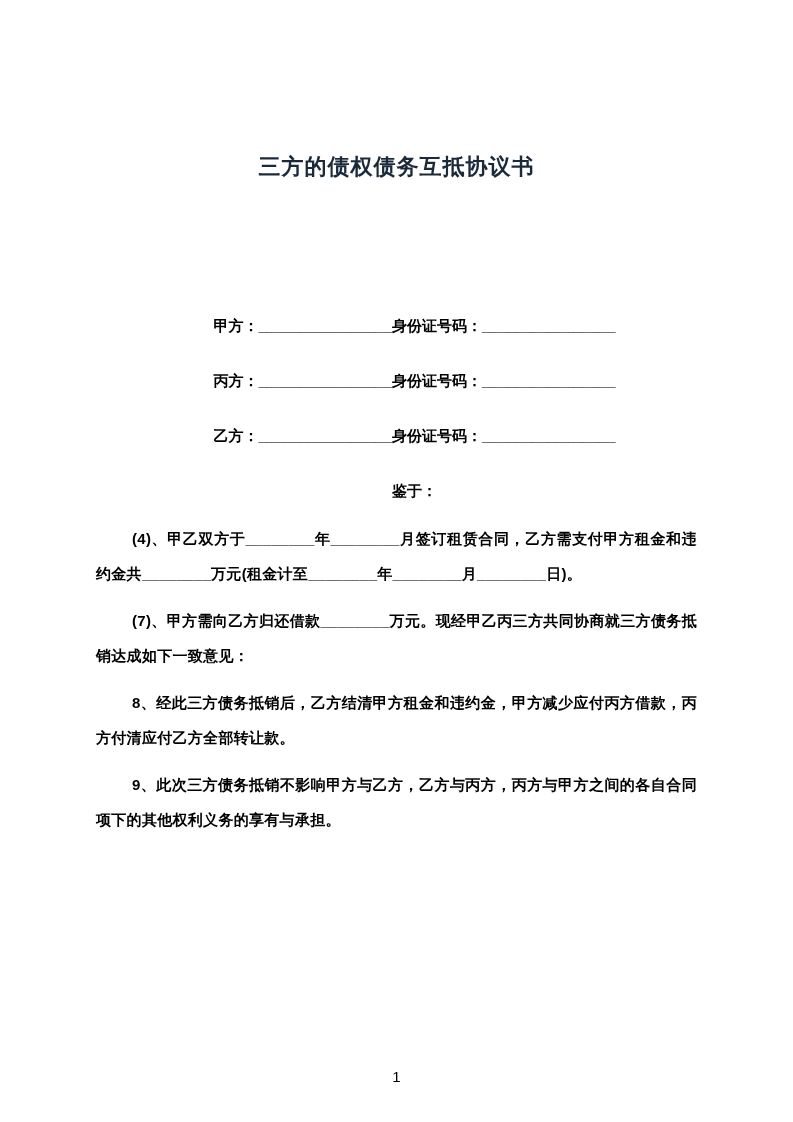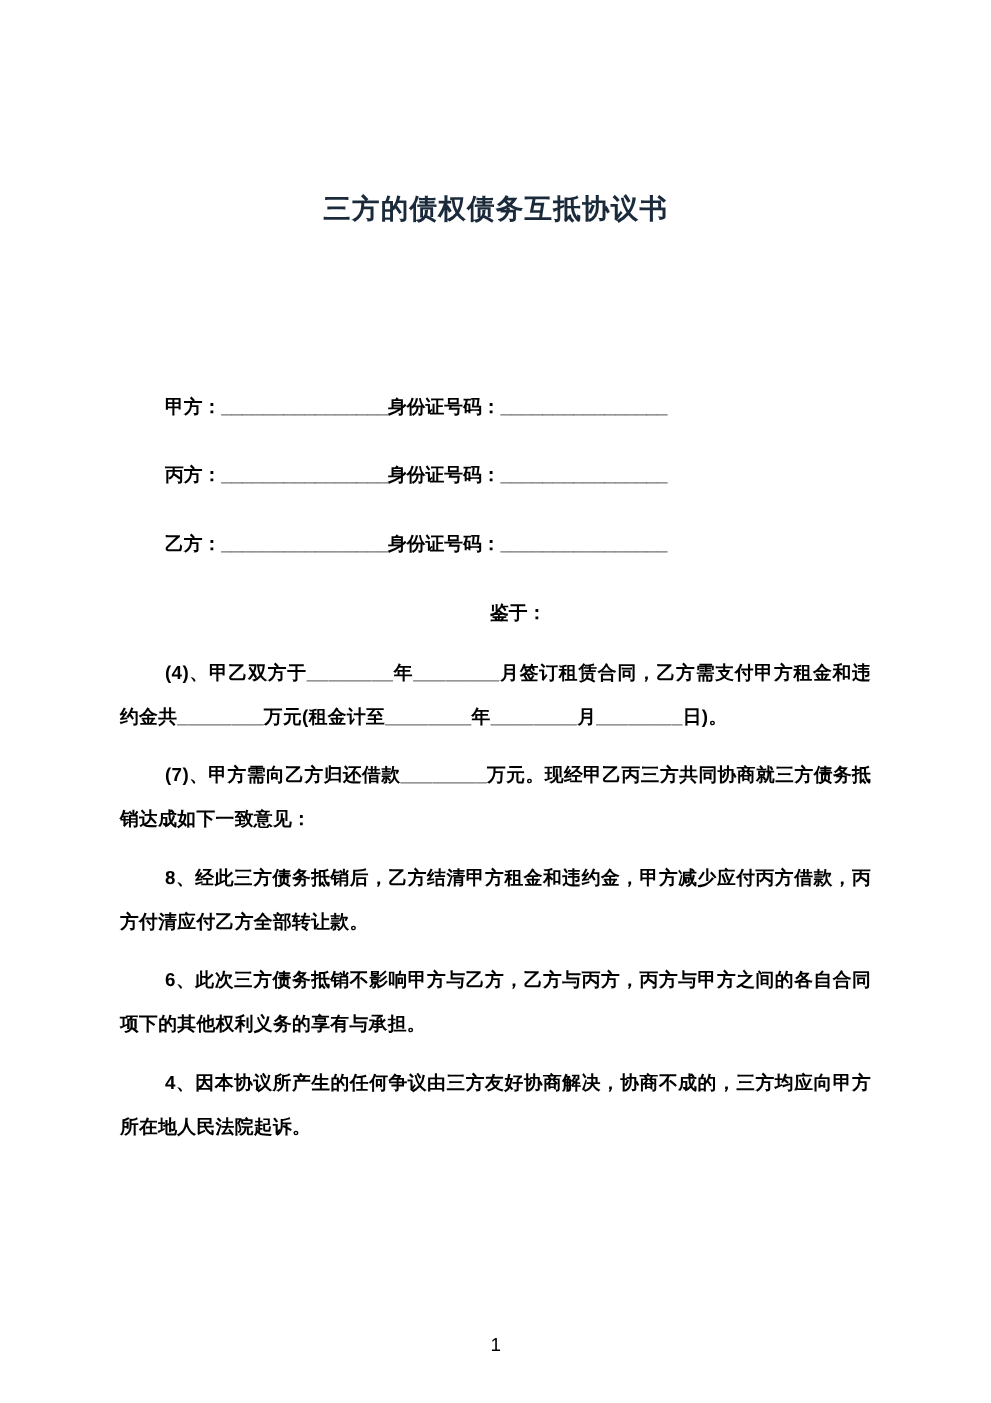--- a/index.html
+++ b/index.html
@@ -33,20 +33,21 @@
   .party-block {
     margin-top: 125px;
   }
   .party-line {
     margin: 0 0 19px 0;
     font-size: 15px;
     line-height: 36px;
     font-weight: 600;
     text-indent: 2.4em;
     white-space: nowrap;
+    text-align: center;
   }
   .whereas {
     margin: 0 0 12px 0;
     font-size: 15px;
     line-height: 36px;
     font-weight: 600;
     text-indent: 2.4em;
     text-align: center;
   }
   .body-paragraph {
@@ -85,20 +86,19 @@
 
     <p class="whereas">鉴于：</p>
 
     <p class="body-paragraph">(4)、甲乙双方于________年________月签订租赁合同，乙方需支付甲方租金和违约金共________万元(租金计至________年________月________日)。</p>
 
 
     <p class="body-paragraph">(7)、甲方需向乙方归还借款________万元。现经甲乙丙三方共同协商就三方债务抵销达成如下一致意见：</p>
 
     <p class="body-paragraph">8、经此三方债务抵销后，乙方结清甲方租金和违约金，甲方减少应付丙方借款，丙方付清应付乙方全部转让款。</p>
 
-    <p class="body-paragraph">6、此次三方债务抵销不影响甲方与乙方，乙方与丙方，丙方与甲方之间的各自合同项下的其他权利义务的享有与承担。</p>
+    <p class="body-paragraph">9、此次三方债务抵销不影响甲方与乙方，乙方与丙方，丙方与甲方之间的各自合同项下的其他权利义务的享有与承担。</p>
 
-    <p class="body-paragraph">4、因本协议所产生的任何争议由三方友好协商解决，协商不成的，三方均应向甲方所在地人民法院起诉。</p>
 
   </div>
 
   <div class="page-footer">1</div>
 </div>
 
 </body></html>

